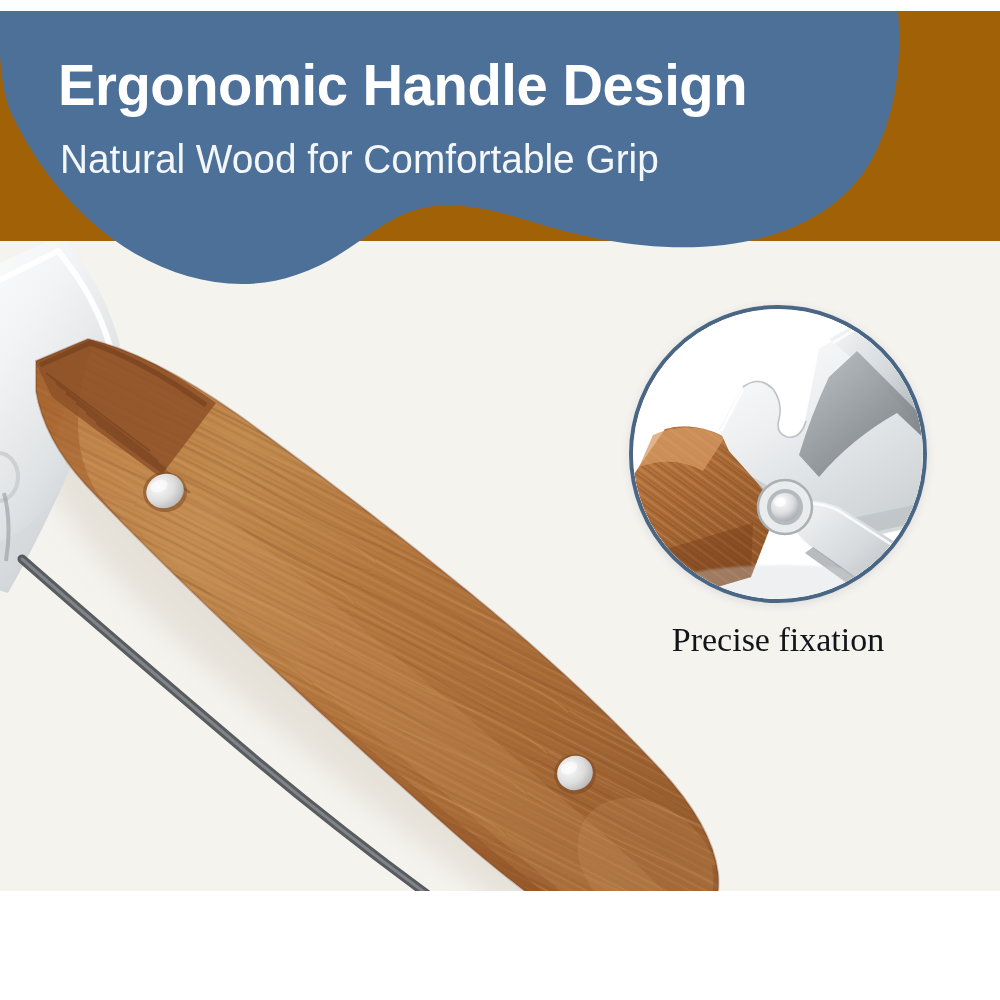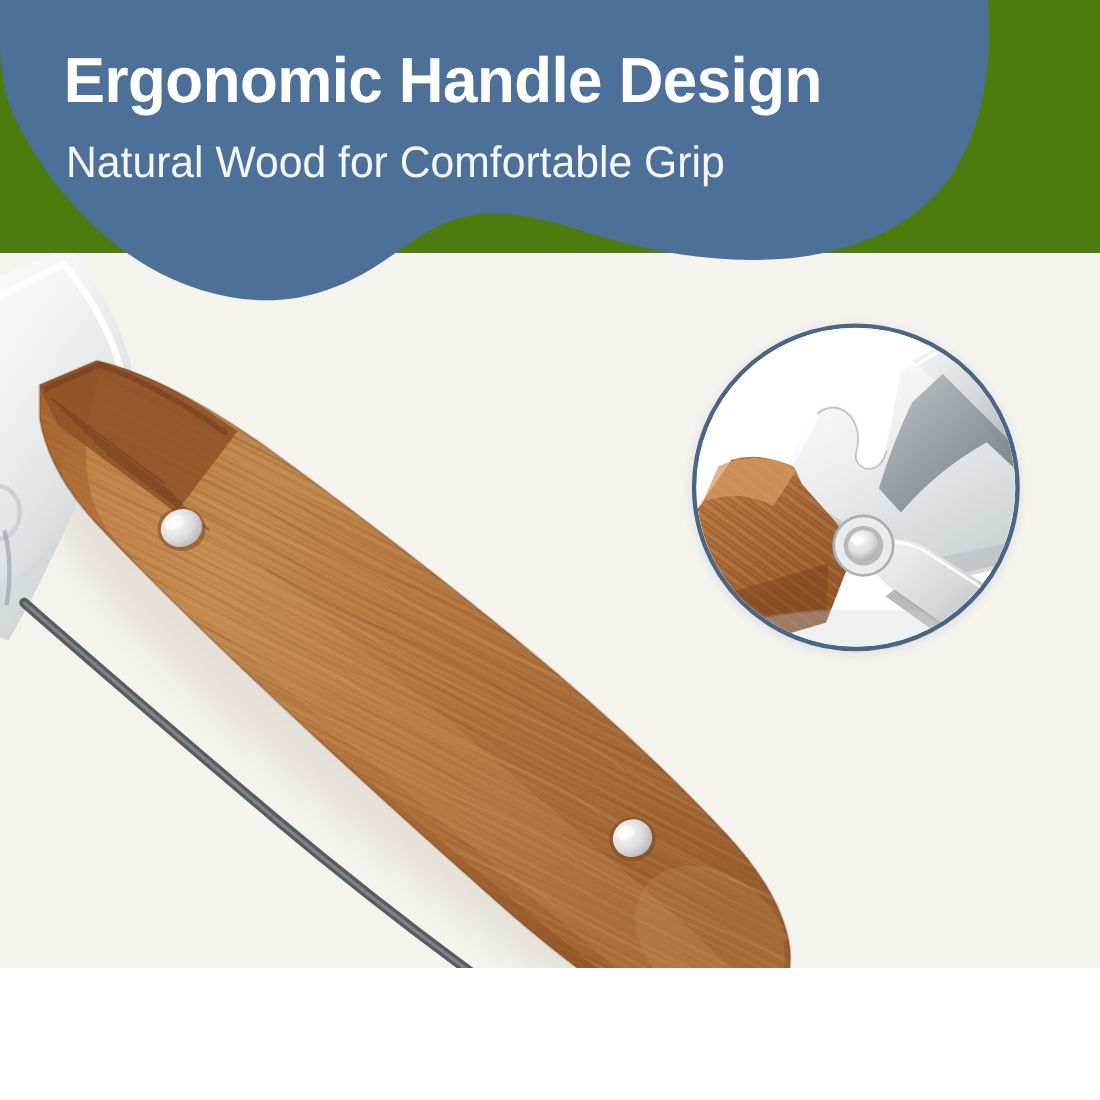--- a/index.html
+++ b/index.html
@@ -5,22 +5,23 @@
   html, body {
     margin: 0;
     padding: 0;
     background: #ffffff;
   }
   #stage {
     position: relative;
     width: 1000px;
     height: 880px;
     overflow: hidden;
-    background: #4d7c0f;
+    background: #a16207;
     font-family: "Liberation Sans", sans-serif;
+    margin-top: 11px;
   }
 
   
   .header-blob {
     position: absolute;
     left: 0; top: 0;
     width: 1000px; height: 300px;
     z-index: 2;
   }
   .header-text {
@@ -406,14 +407,15 @@
             <circle cx="152" cy="198" r="14" fill="url(#iRivet)"></circle>
             <ellipse cx="147" cy="193" rx="6" ry="4.5" fill="#ffffff" opacity="0.8"></ellipse>
           </g>
 
           <ellipse cx="150" cy="278" rx="120" ry="22" fill="#cfd4d8" opacity="0.35" filter="url(#tinyBlur)"></ellipse>
         </g>
       </svg>
     </div>
   </div>
 
+  <div class="caption">Precise fixation</div>
 
 </div>
 
 </body></html>

